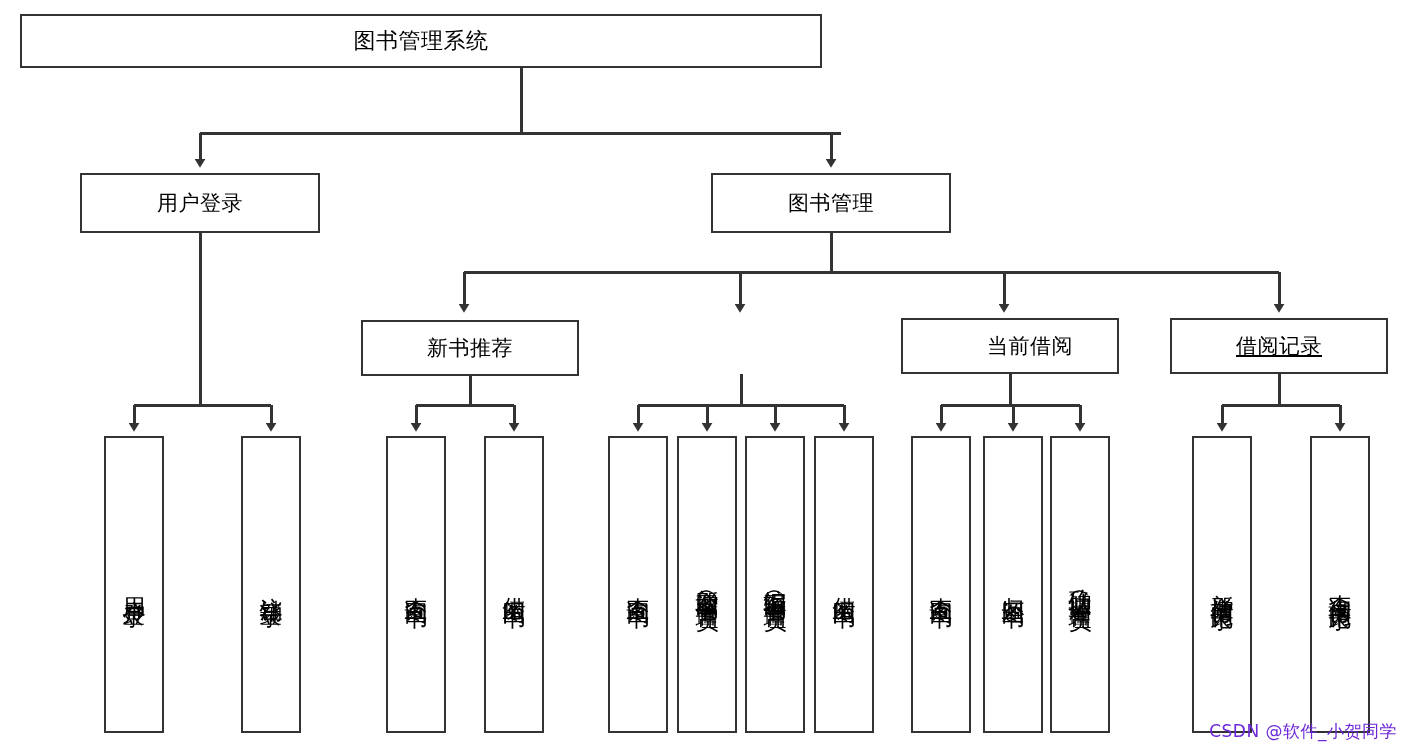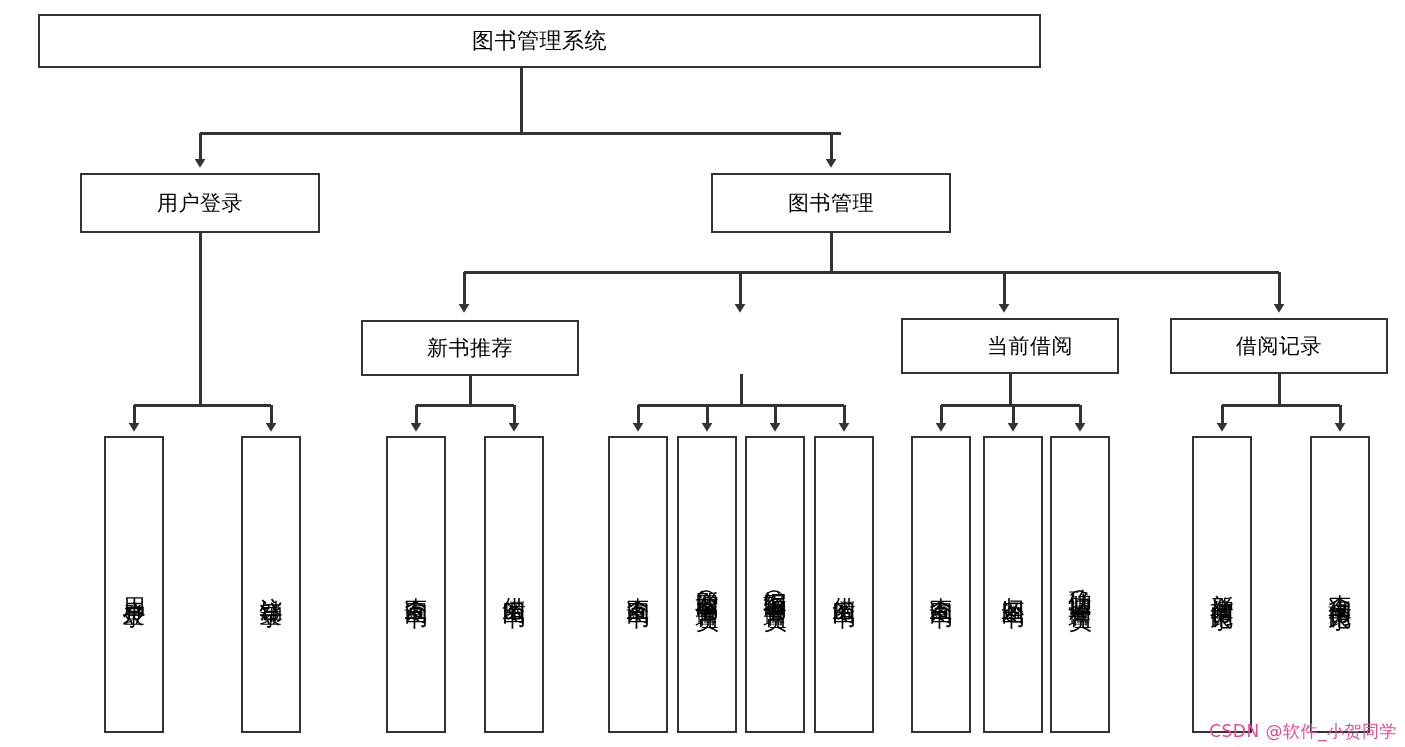--- a/index.html
+++ b/index.html
@@ -53,21 +53,21 @@
     white-space: nowrap;
   }
   .node-title {
     font-size: 22px;
   }
   #watermark {
     position: absolute;
     right: 8px;
     bottom: 4px;
     font-size: 17px;
-    color: #ec4899;
+    color: #6d28d9;
     letter-spacing: 0.5px;
     white-space: nowrap;
   }
 </style>
 </head>
 <body>
 
 <div id="diagram-root">
 
   <svg id="edges-layer" viewBox="0 0 1405 747" width="1405" height="747" xmlns="http://www.w3.org/2000/svg">
@@ -114,38 +114,38 @@
       <path d="M1080,405 L1080,424" marker-end="url(#arrow)"></path>
 
       <path d="M1279,374 L1279,405"></path>
       <path d="M1222,405 L1340,405"></path>
       <path d="M1222,405 L1222,424" marker-end="url(#arrow)"></path>
       <path d="M1340,405 L1340,424" marker-end="url(#arrow)"></path>
 
     </g>
   </svg>
 
-  <div class="node node-h node-title" style="left:20px; top:14px; width:1003px; height:54px;margin-left:18px;">
+  <div class="node node-h node-title" style="left:20px; top:14px; width:802px; height:54px;">
     <span>图书管理系统</span>
   </div>
 
   <div class="node node-h" style="left:80px; top:173px; width:240px; height:60px;">
     <span>用户登录</span>
   </div>
   <div class="node node-h" style="left:711px; top:173px; width:240px; height:60px;align-items:center;">
     <span>图书管理</span>
   </div>
 
   <div class="node node-h" style="left:361px; top:320px; width:218px; height:56px;">
     <span>新书推荐</span>
   </div>
   <div class="node node-h" style="left:901px; top:318px; width:218px; height:56px;padding-left:40px;">
     <span>当前借阅</span>
   </div>
-  <div class="node node-h" style="left:1170px; top:318px; width:218px; height:56px;">
+  <div class="node node-h" style="left:1170px; top:318px; width:218px; height:56px;text-decoration:underline;">
     <span>借阅记录</span>
   </div>
 
   <div class="node node-v" style="left:104px; top:436px; width:60px; height:297px;">
     <span class="vlabel">用户登录</span>
   </div>
   <div class="node node-v" style="left:241px; top:436px; width:60px; height:297px;">
     <span class="vlabel">注销登录</span>
   </div>
   <div class="node node-v" style="left:386px; top:436px; width:60px; height:297px;">

